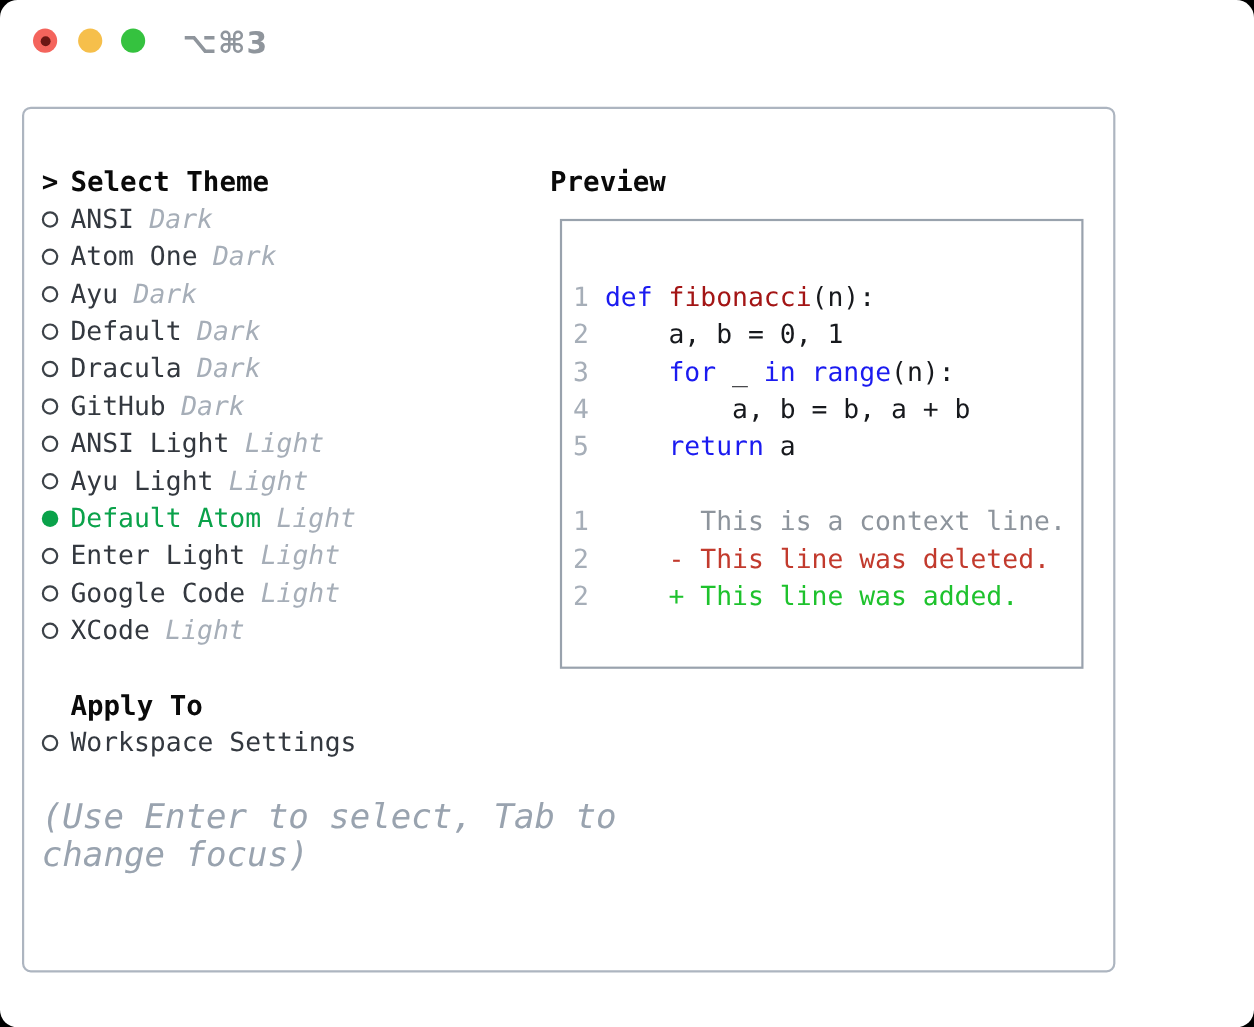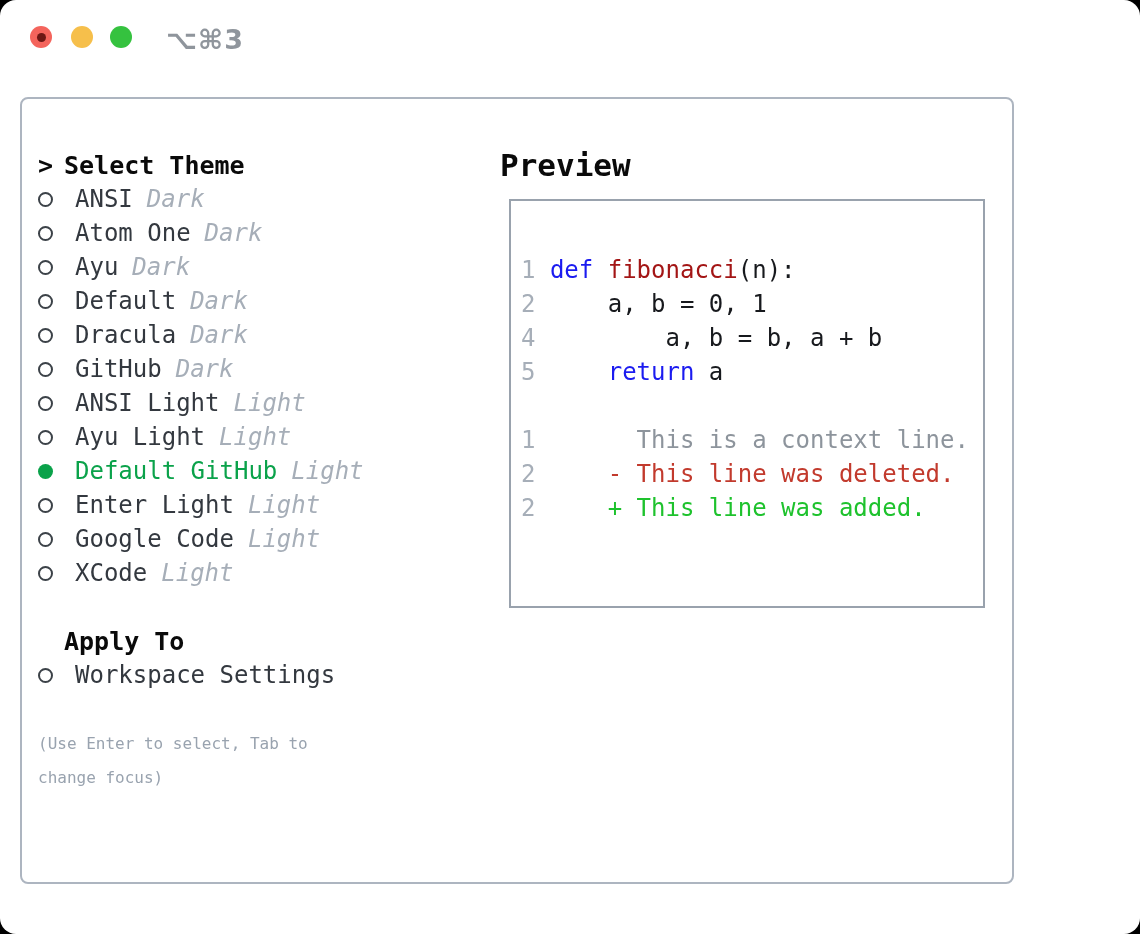--- a/index.html
+++ b/index.html
@@ -26,30 +26,30 @@
     position:absolute;left:20px;top:97px;width:990px;height:783px;
     border:2px solid var(--panel-border,#adb5c0);border-radius:8px;background:#fff;
   }
   
   .leftcol{position:absolute;left:38px;top:148px;}
   .row{height:34px;display:flex;align-items:center;white-space:pre;}
   .marker{display:inline-flex;width:26px;flex:0 0 26px;align-items:center;}
   .prompt{font-weight:bold;color:var(--text-black,#0a0a0a);font-size:25px;}
   .heading-text{font-weight:bold;color:var(--text-black,#0a0a0a);font-size:25px;}
   .option-row{font-size:24px;color:var(--text-dark,#33383f);cursor:default;}
-  .opt-name{color:var(--text-dark,#33383f);margin-left:11px;}
+  .opt-name{color:var(--text-dark,#33383f);}
   .opt-tag{color:var(--muted,#a6aeb8);margin-left:14px;font-style:italic;}
   .option-row.selected .opt-name{color:var(--green,#0aa24a);}
   .dot{display:inline-block;border-radius:50%;}
   .dot.hollow{width:11px;height:11px;border:2.5px solid #3c4248;background:transparent;}
   .dot.filled{width:15px;height:15px;background:var(--green,#0aa24a);}
-  .hint-line{color:var(--hint,#99a3af);font-size:16px;}
+  .hint-line{color:var(--hint,#99a3af);font-size:31px;font-style:italic;}
   
   .preview-heading{position:absolute;left:500px;top:148px;height:34px;display:flex;align-items:center;
-    font-weight:bold;color:var(--text-black,#0a0a0a);font-size:31px;}
+    font-weight:bold;color:var(--text-black,#0a0a0a);font-size:25px;}
   .preview-box{
     position:absolute;left:509px;top:199px;width:472px;height:405px;
     border:2px solid var(--preview-border,#99a2ad);background:#fff;box-sizing:content-box;
     overflow:hidden;
   }
   .preview-content{padding:52px 0 0 10px;font-size:24px;}
   .pline{height:34px;line-height:34px;white-space:pre;}
   .seg-lineno{color:var(--lineno,#a6aeb8);}
   .seg-kw{color:var(--kw,#1b1bf0);}
   .seg-fn{color:var(--fn,#a31515);}
@@ -81,21 +81,21 @@
     </div>
     <div id="theme-items">
         <div class="row option-row"><span class="marker"><span class="dot hollow"></span></span><span class="opt-name">ANSI</span><span class="opt-tag">Dark</span></div>
         <div class="row option-row"><span class="marker"><span class="dot hollow"></span></span><span class="opt-name">Atom One</span><span class="opt-tag">Dark</span></div>
         <div class="row option-row"><span class="marker"><span class="dot hollow"></span></span><span class="opt-name">Ayu</span><span class="opt-tag">Dark</span></div>
         <div class="row option-row"><span class="marker"><span class="dot hollow"></span></span><span class="opt-name">Default</span><span class="opt-tag">Dark</span></div>
         <div class="row option-row"><span class="marker"><span class="dot hollow"></span></span><span class="opt-name">Dracula</span><span class="opt-tag">Dark</span></div>
         <div class="row option-row"><span class="marker"><span class="dot hollow"></span></span><span class="opt-name">GitHub</span><span class="opt-tag">Dark</span></div>
         <div class="row option-row"><span class="marker"><span class="dot hollow"></span></span><span class="opt-name">ANSI Light</span><span class="opt-tag">Light</span></div>
         <div class="row option-row"><span class="marker"><span class="dot hollow"></span></span><span class="opt-name">Ayu Light</span><span class="opt-tag">Light</span></div>
-        <div class="row option-row selected"><span class="marker"><span class="dot filled"></span></span><span class="opt-name">Default GitHub</span><span class="opt-tag">Light</span></div>
+        <div class="row option-row selected"><span class="marker"><span class="dot filled"></span></span><span class="opt-name">Default Atom</span><span class="opt-tag">Light</span></div>
         <div class="row option-row"><span class="marker"><span class="dot hollow"></span></span><span class="opt-name">Enter Light</span><span class="opt-tag">Light</span></div>
         <div class="row option-row"><span class="marker"><span class="dot hollow"></span></span><span class="opt-name">Google Code</span><span class="opt-tag">Light</span></div>
         <div class="row option-row"><span class="marker"><span class="dot hollow"></span></span><span class="opt-name">XCode</span><span class="opt-tag">Light</span></div>
       </div>
 
     <div class="row"></div>
 
     <div class="row">
       <span class="marker"></span>
       <span class="heading-text">Apply To</span>
@@ -108,20 +108,21 @@
 
     <div class="row hint-line">(Use Enter to select, Tab to</div>
     <div class="row hint-line">change focus)</div>
   </div>
 
   <div class="preview-heading">Preview</div>
   <div class="preview-box">
     <div class="preview-content" id="preview-content">
         <div class="pline"><span class="seg-lineno">1 </span><span class="seg-kw">def</span><span class="seg-plain"> </span><span class="seg-fn">fibonacci</span><span class="seg-plain">(n):</span></div>
         <div class="pline"><span class="seg-lineno">2 </span><span class="seg-plain">    a, b = 0, 1</span></div>
+        <div class="pline"><span class="seg-lineno">3 </span><span class="seg-plain">    </span><span class="seg-kw">for</span><span class="seg-plain"> _ </span><span class="seg-kw">in</span><span class="seg-plain"> </span><span class="seg-kw">range</span><span class="seg-plain">(n):</span></div>
         <div class="pline"><span class="seg-lineno">4 </span><span class="seg-plain">        a, b = b, a + b</span></div>
         <div class="pline"><span class="seg-lineno">5 </span><span class="seg-plain">    </span><span class="seg-kw">return</span><span class="seg-plain"> a</span></div>
         <div class="pline"></div>
         <div class="pline"><span class="seg-lineno">1 </span><span class="seg-ctx">      This is a context line.</span></div>
         <div class="pline"><span class="seg-lineno">2 </span><span class="seg-plain">    </span><span class="seg-del">- This line was deleted.</span></div>
         <div class="pline"><span class="seg-lineno">2 </span><span class="seg-plain">    </span><span class="seg-add">+ This line was added.</span></div>
       </div>
   </div>
 
 </div>

